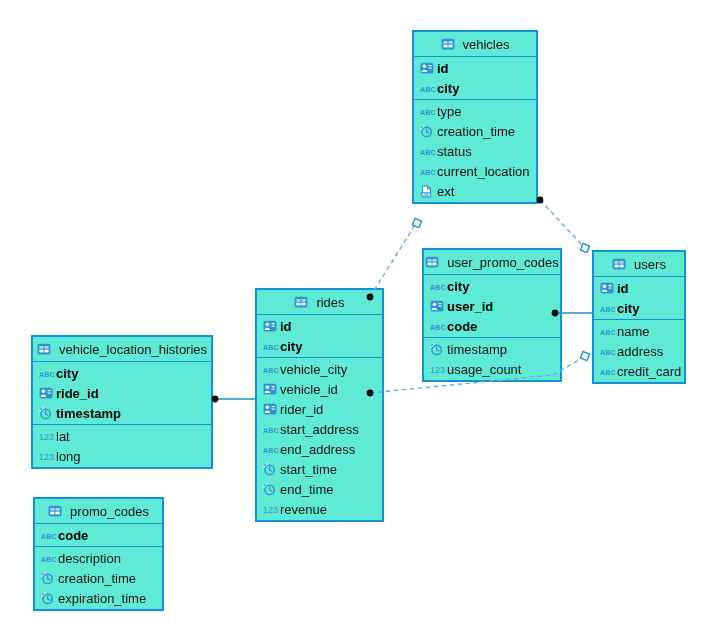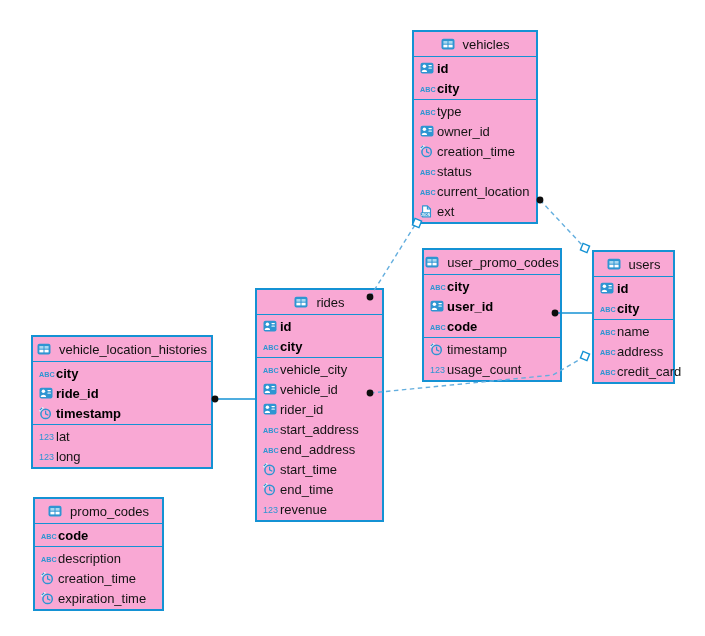--- a/index.html
+++ b/index.html
@@ -9,21 +9,21 @@
   .canvas{
     position:relative;
     width:705px;height:636px;
     background:#ffffff;
     overflow:hidden;
     font-family:"Liberation Sans",sans-serif;
   }
   .tbl{
     position:absolute;
     box-sizing:border-box;
-    background:#f9a8d4;
+    background:#5eead4;
     border:2px solid var(--blue);
     z-index:1;
   }
   .hdr{
     height:24px;
     display:flex;align-items:center;justify-content:center;
     gap:5px;
     font-size:13px;color:#111;
     white-space:nowrap;
   }
@@ -92,32 +92,20 @@
         <div class="row">
           <span class="ic">
             <svg width="17" height="11" viewBox="0 0 17 11">
               <text x="0" y="8.8" font-family="Liberation Sans, sans-serif" font-size="7.2" font-weight="700" letter-spacing="0.1" fill="#2e95d2">ABC</text>
             </svg>
           </span>
           <span>type</span>
         </div>
         <div class="row">
           <span class="ic">
-            <svg width="14" height="12" viewBox="0 0 14 12">
-              <rect x="0.5" y="0.8" width="13" height="10.8" rx="2" fill="#2e95d2"></rect>
-              <circle cx="4.4" cy="4.3" r="1.75" fill="#fff"></circle>
-              <path d="M1.7 10 C1.7 7.1 7.1 7.1 7.1 10 Z" fill="#fff"></path>
-              <rect x="8.4" y="2.9" width="3.5" height="1.25" rx="0.6" fill="#fff"></rect>
-              <rect x="8.4" y="5.5" width="3.5" height="1.25" rx="0.6" fill="#d7ecf9"></rect>
-            </svg>
-          </span>
-          <span>owner_id</span>
-        </div>
-        <div class="row">
-          <span class="ic">
             <svg width="13" height="13" viewBox="0 0 13 13">
               <circle cx="6.6" cy="6.9" r="4.7" fill="none" stroke="#2e95d2" stroke-width="1.5"></circle>
               <path d="M0.4 4.2 L4.2 0.4" stroke="#fff" stroke-width="1.8" fill="none"></path>
               <path d="M1.1 2.9 L2.9 1.1" stroke="#2e95d2" stroke-width="1.3" fill="none" stroke-linecap="round"></path>
               <path d="M6.6 6.9 L6.6 4.2 M6.6 6.9 L8.9 8" stroke="#2e95d2" stroke-width="1.2" fill="none" stroke-linecap="round"></path>
             </svg>
           </span>
           <span>creation_time</span>
         </div>
         <div class="row">
@@ -207,21 +195,21 @@
         <div class="row">
           <span class="ic">
             <svg width="17" height="12" viewBox="0 0 17 12">
               <text x="0" y="9.6" font-family="Liberation Sans, sans-serif" font-size="9" fill="#2e95d2">123</text>
             </svg>
           </span>
           <span>usage_count</span>
         </div>
       </div>
     </div>
-    <div class="tbl" style="left: 592px; top: 250px; width: 83px;">
+    <div class="tbl" style="left: 592px; top: 250px; width: 94px;">
       <div class="hdr">
         <span class="ic">
           <svg width="14" height="12" viewBox="0 0 14 12">
             <rect x="0.5" y="0.8" width="13" height="10.8" rx="2" fill="#2e95d2"></rect>
             <rect x="2.4" y="3" width="4.1" height="2.7" fill="#a8d7f0"></rect>
             <rect x="7.5" y="3" width="4.1" height="2.7" fill="#a8d7f0"></rect>
             <rect x="2.4" y="6.7" width="4.1" height="2.7" fill="#fff"></rect>
             <rect x="7.5" y="6.7" width="4.1" height="2.7" fill="#fff"></rect>
           </svg>
         </span>

